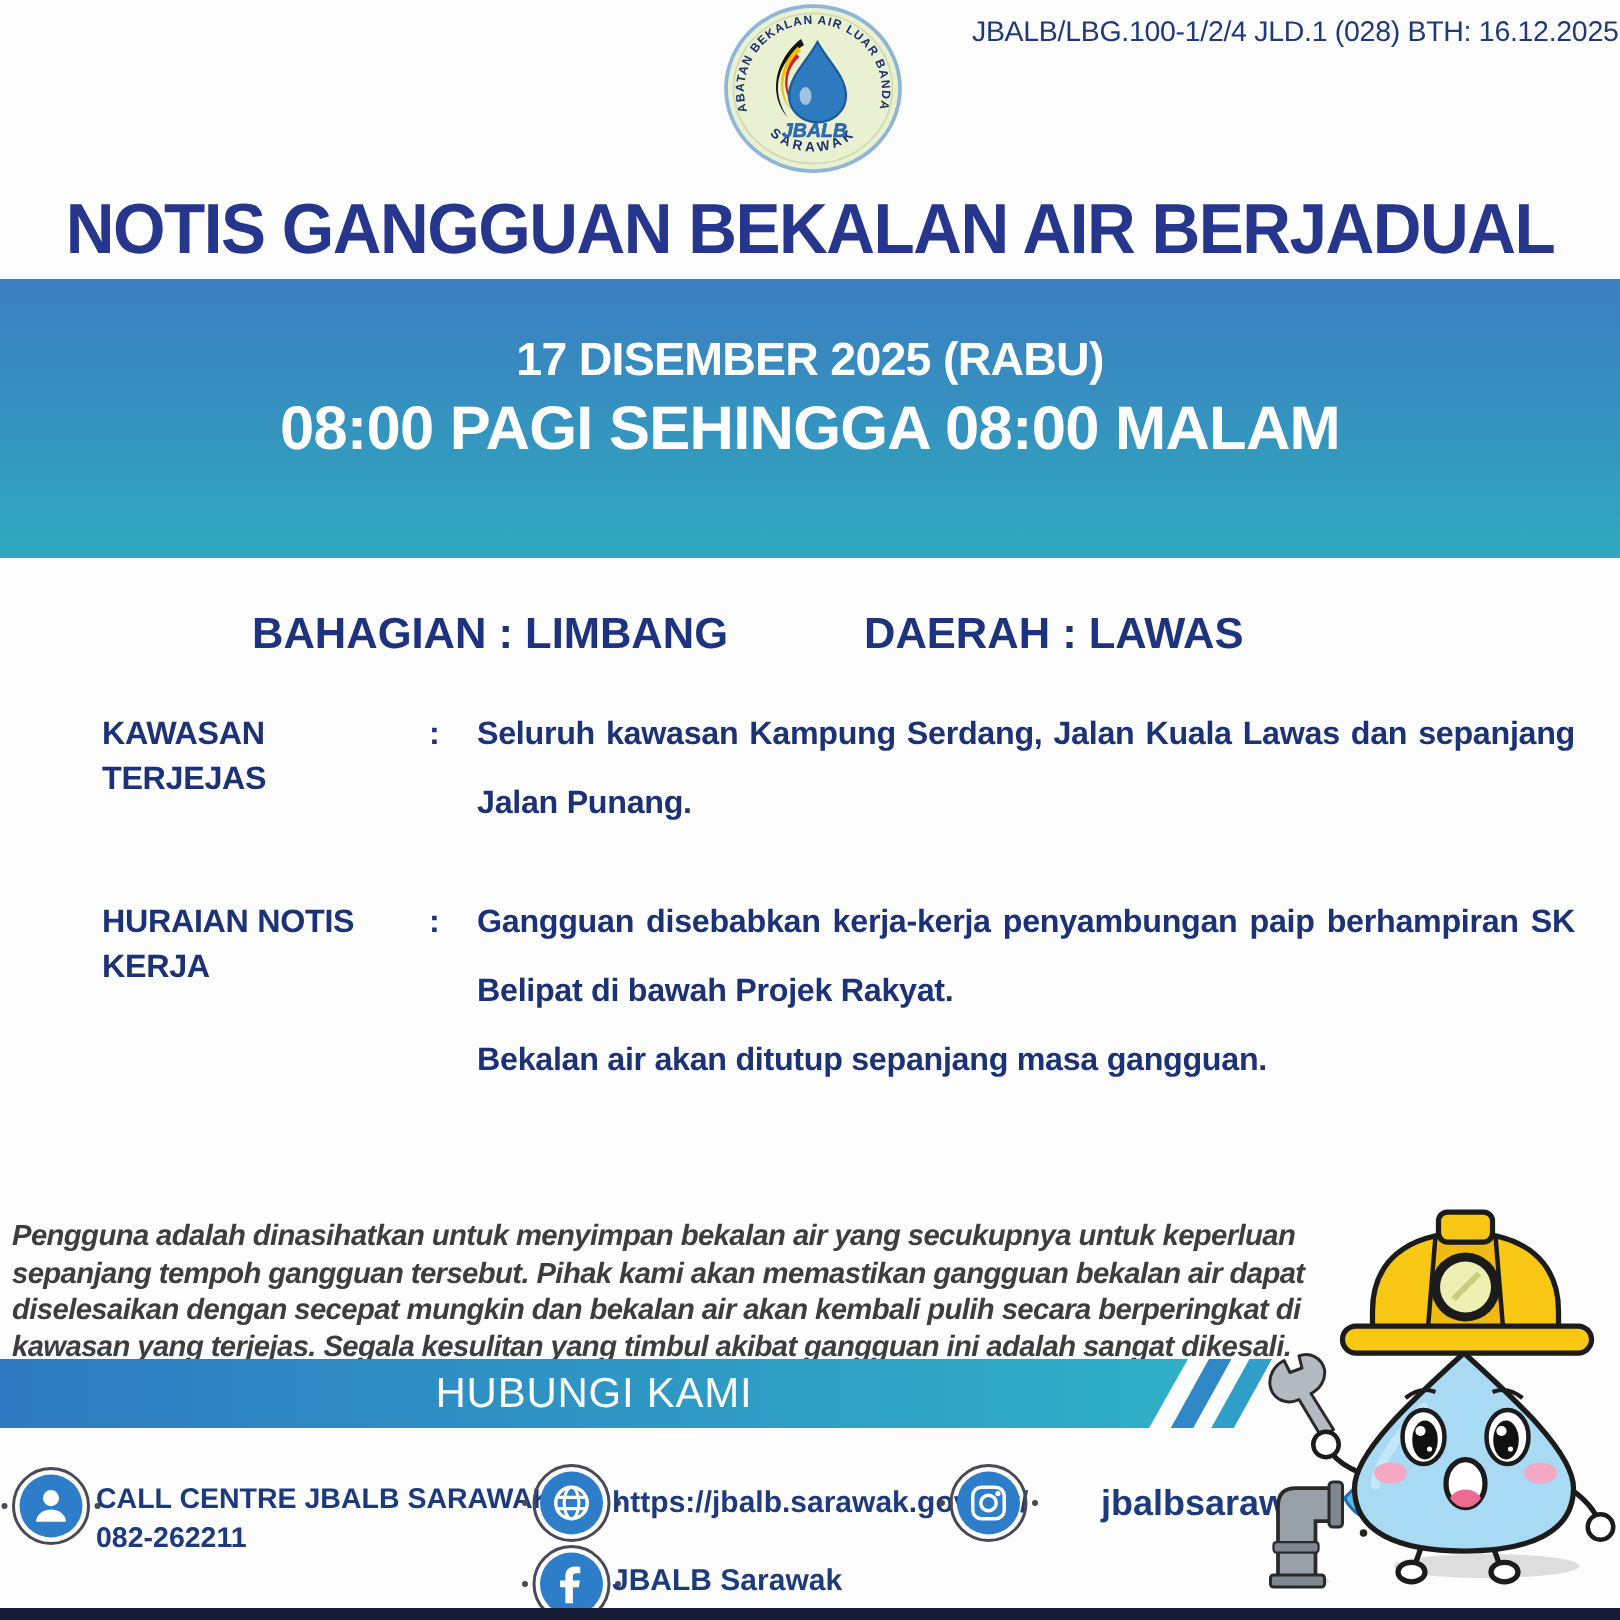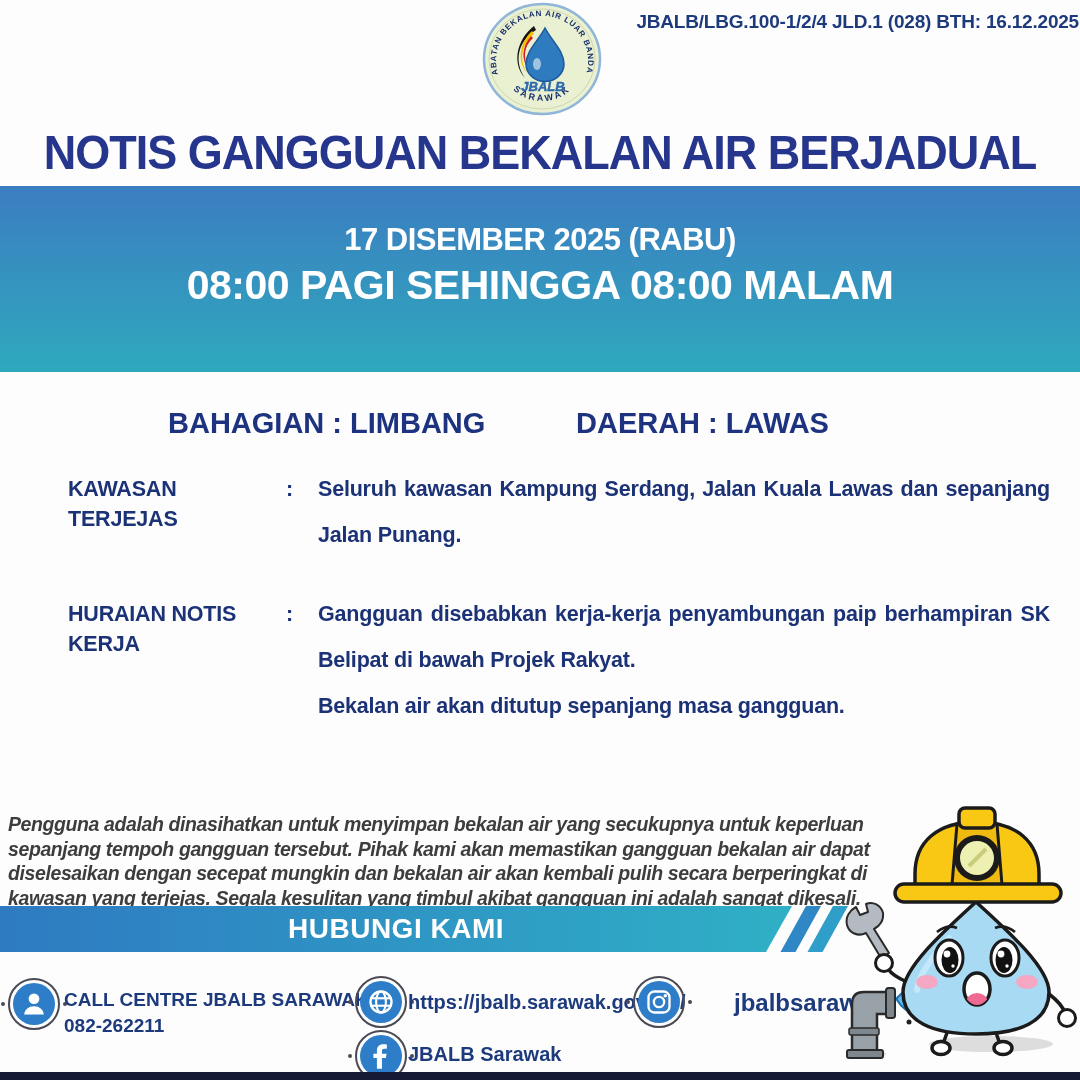--- a/index.html
+++ b/index.html
@@ -6,21 +6,21 @@
   body { font-family:"Liberation Sans", sans-serif; background:#ffffff; }
   #page {
     position:relative; width:1080px; height:1080px;
     background:#fdfdfe; overflow:hidden;
   }
 
   
   .logo { position:absolute; left:482px; top:2px; width:120px; height:114px; }
   .ref-number {
     position:absolute; top:11px; right:1px;
-    font-size:19px; font-weight:bold; color:#1d3a7c;
+    font-size:19px; font-weight:normal; color:#1d3a7c;
     letter-spacing:-0.2px; white-space:nowrap;
   }
 
   
   .main-title {
     position:absolute; top:127px; left:0; width:100%;
     text-align:center; font-size:45px; font-weight:bold;
     color:#27368d; letter-spacing:-1px; white-space:nowrap;
     transform:scaleY(1.05);
   }
@@ -59,21 +59,21 @@
     color:#3d3d3d; line-height:24.5px; letter-spacing:-0.4px;
   }
   .advisory .adv-line { white-space:nowrap; }
 
   
   .banner {
     position:absolute; top:906px; left:0; width:792px; height:46px;
     background:linear-gradient(90deg,#2e7ac2 0%, #2fb0c6 100%);
     clip-path:polygon(0 0, 792px 0, 766px 100%, 0 100%);
     display:flex; align-items:center; justify-content:center;
-    color:#ffffff; font-size:28px; font-weight:bold; letter-spacing:0.5px;
+    color:#ffffff; font-size:28px; font-weight:normal; letter-spacing:0.5px;
   }
   .stripe {
     position:absolute; top:906px; height:46px; width:15px;
     transform:skewX(-29deg); transform-origin:top left;
   }
   .stripe.s1 { left:806px; background:#2f87c6; }
   .stripe.s2 { left:833px; background:#2f9fc9; }
 
   
   .cicon { position:absolute; width:52px; height:52px; }

